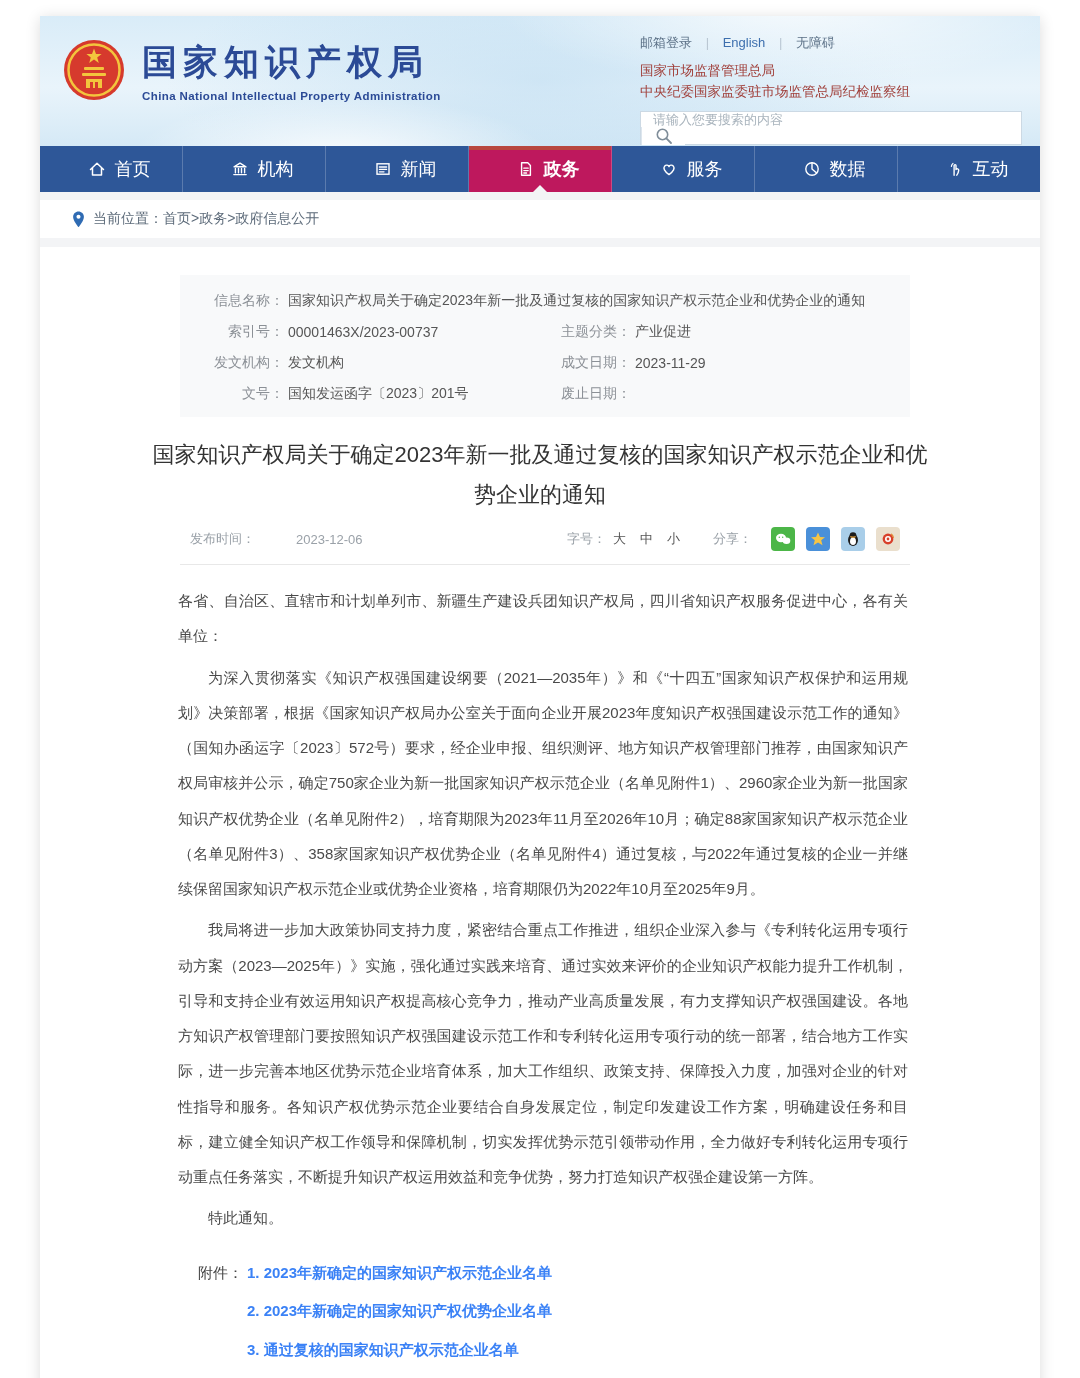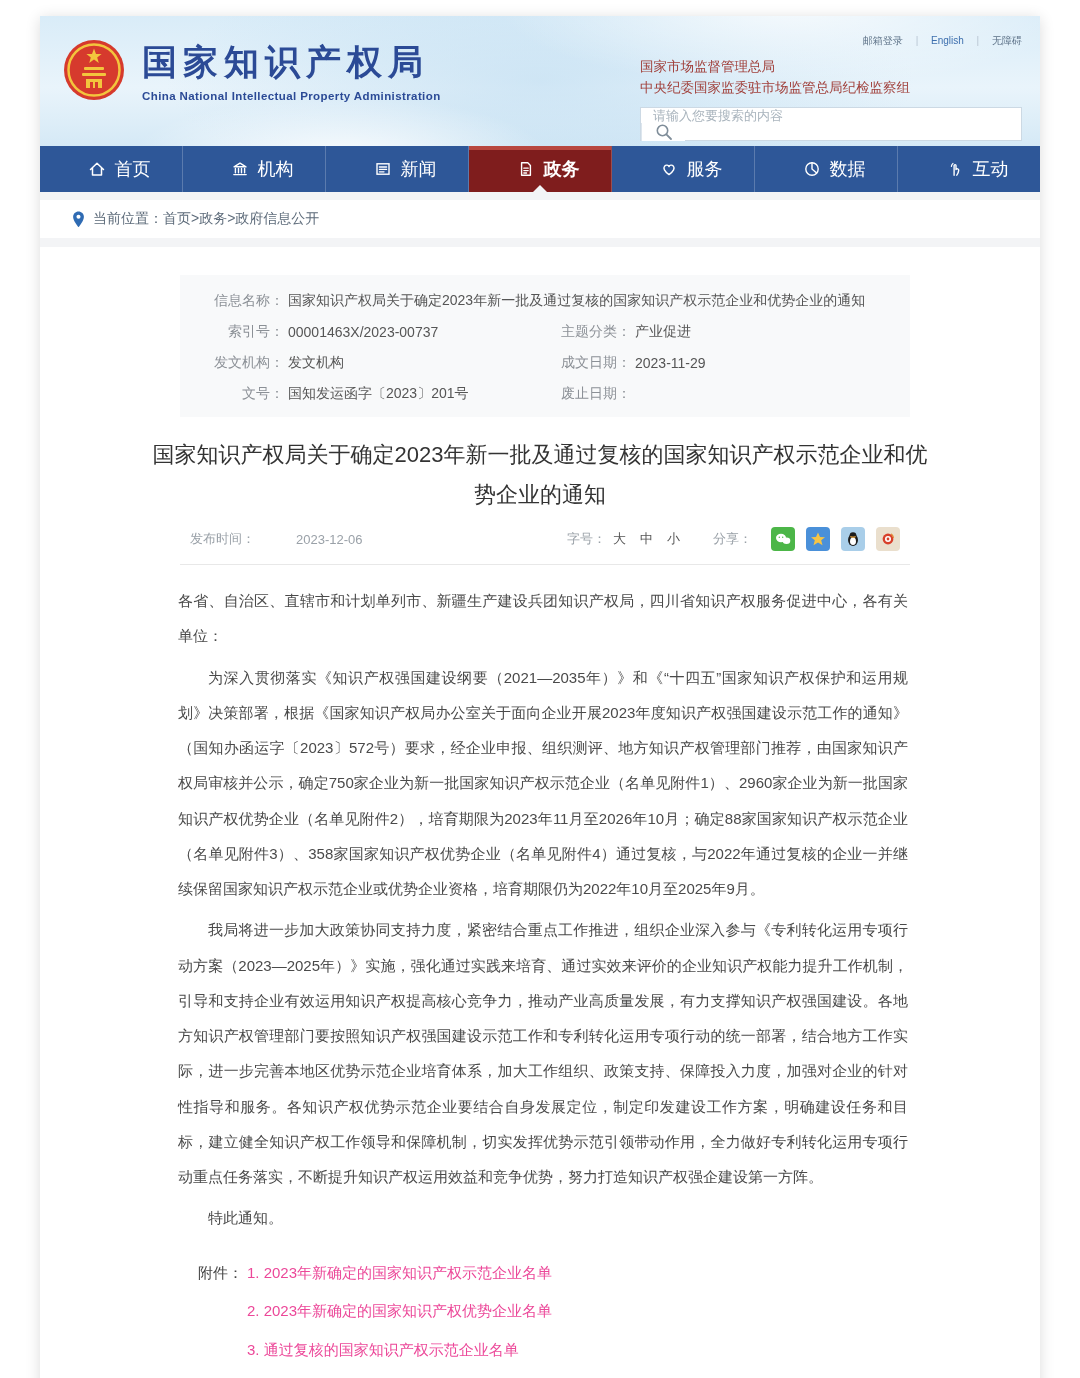--- a/index.html
+++ b/index.html
@@ -16,39 +16,39 @@
       radial-gradient(ellipse 500px 160px at 50% 50%, rgba(186,218,240,.55), rgba(186,218,240,0) 75%),
       linear-gradient(180deg,#d9ecf8 0%,#e9f4fb 55%,#d5e9f6 100%);
   }
   .logo-row { display:flex; align-items:center; padding:22px 0 0 22px; }
   .emblem { width:64px; height:64px; flex-shrink:0; }
   .agency { margin-left:16px; }
   .agency-cn { font-size:35px; font-weight:bold; color:#2b4a96; letter-spacing:6px; }
   .agency-en { font-size:11.5px; font-weight:bold; color:#2b4a96; margin-top:4px; letter-spacing:.4px; }
 
   .header-right { position:absolute; top:18px; right:18px; width:382px; }
-  .top-links { text-align:right; font-size:10px; color:#5b7086; }
+  .top-links { font-size:13px; color:#5b7086; }
   .top-links .tlink { cursor:pointer; }
   .top-links .tlink.en { color:#3d6fae; }
   .top-links .sep { color:#b9c6d2; margin:0 10px; }
   .red-links { margin-top:9px; font-size:13.5px; color:#a03f3a; line-height:1.55; }
   .red-links .rlink { cursor:pointer; display:block; }
   .search-box { margin-top:8px; height:34px; background:#fff; border:1px solid #ccd9e4; display:flex; align-items:stretch;flex-direction:column; }
   .search-box input { flex:1; border:none; outline:none; padding:0 12px; font-size:13px; color:#333;
     font-family:"Liberation Sans","DejaVu Sans",sans-serif; }
   .search-box input::placeholder { color:#a9b4bd; }
   .search-btn { width:44px; border-left:1px solid #dde6ee; display:flex; align-items:center; justify-content:center; cursor:pointer; background:#fff; }
 
   
   .nav { display:flex; height:46px; background:#2e5798; }
   .nav-item { flex:1; position:relative; display:flex; align-items:center; justify-content:center; gap:9px;
     color:#fff; font-size:18px; cursor:pointer; border-right:1px solid rgba(255,255,255,.22);padding-left:16px; }
   .nav-item:last-child { border-right:none; }
   .nav-item .nicon { width:18px; height:18px; display:block; }
-  .nav-item.active { background:#7f1d1d; font-weight:bold; }
+  .nav-item.active { background:#be185d; font-weight:bold; }
   .nav-item.active::before { content:""; position:absolute; top:0; left:0; right:0; height:4px; background:#b8473f; }
   .nav-item.active::after { content:""; position:absolute; bottom:0; left:50%; margin-left:-7px; width:0; height:0;
     border-left:7px solid transparent; border-right:7px solid transparent; border-bottom:7px solid #f3f4f6; }
 
   
   .content-bg { background:#f3f4f6; padding:8px 0 0; }
   .breadcrumb { height:38px; background:#fff; display:flex; align-items:center; padding:0 32px; font-size:14px; color:#5d6b7a; }
   .breadcrumb .pin { width:13px; height:17px; margin-right:8px; }
   .breadcrumb .bc-path { color:#5d6b7a; cursor:pointer; }
 
@@ -71,21 +71,21 @@
   .share-icon { width:24px; height:24px; border-radius:4px; margin-left:11px; cursor:pointer; display:flex; align-items:center; justify-content:center; }
   .divider { margin:12px 130px 0 140px; border-bottom:1px solid #e8e8e8; }
 
   .body-text { margin:18px 132px 0 138px; font-size:15px; color:#4a4a4a; line-height:2.35; text-align:justify; }
   .para { text-indent:2em; margin-top:6px; }
   .salutation { text-indent:0; margin-top:0; }
 
   .attachments { margin:26px 132px 0 158px; font-size:15px; display:flex; }
   .att-label { color:#444; flex-shrink:0; line-height:1.45; }
   .att-list { margin-left:4px; }
-  .att-item { display:block; color:#ec4899; line-height:1.45; margin-bottom:17px; cursor:pointer; text-decoration:none; }
+  .att-item { display:block; color:#3b82f6; line-height:1.45; margin-bottom:17px; cursor:pointer; text-decoration:none;font-weight:bold; }
   .att-item:last-child { margin-bottom:0; }
 </style>
 </head>
 <body>
 
 <div class="page">
   <div class="card">
 
     <div class="header">
       <div class="logo-row">

